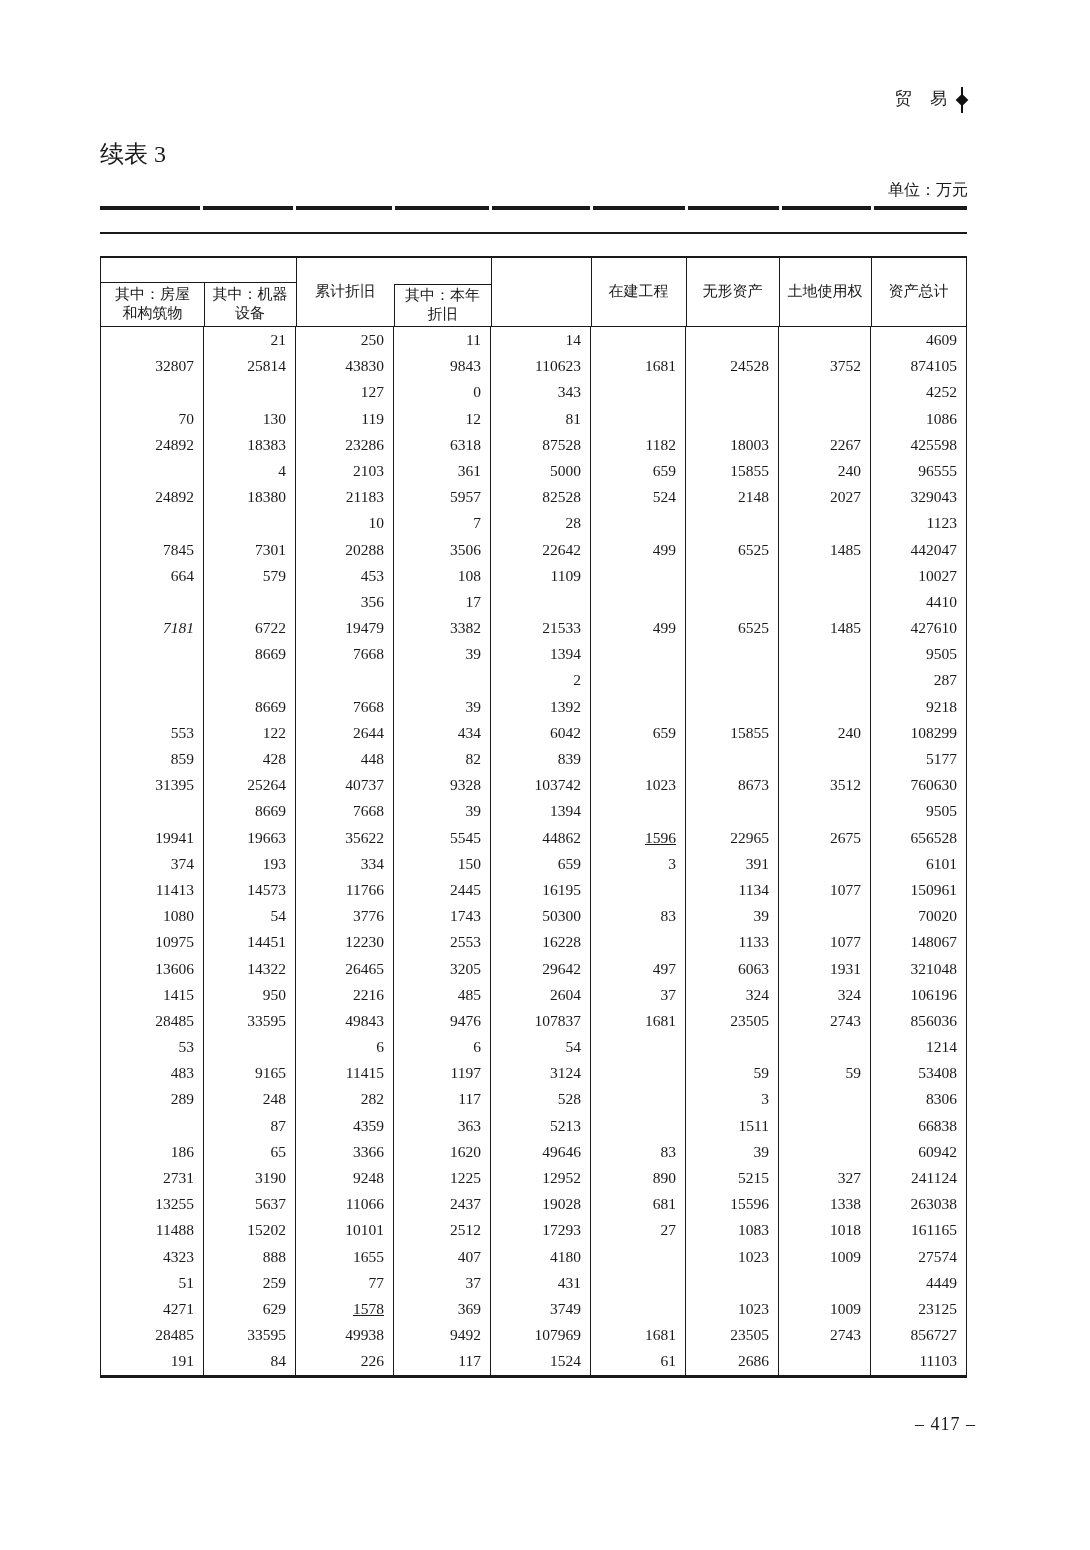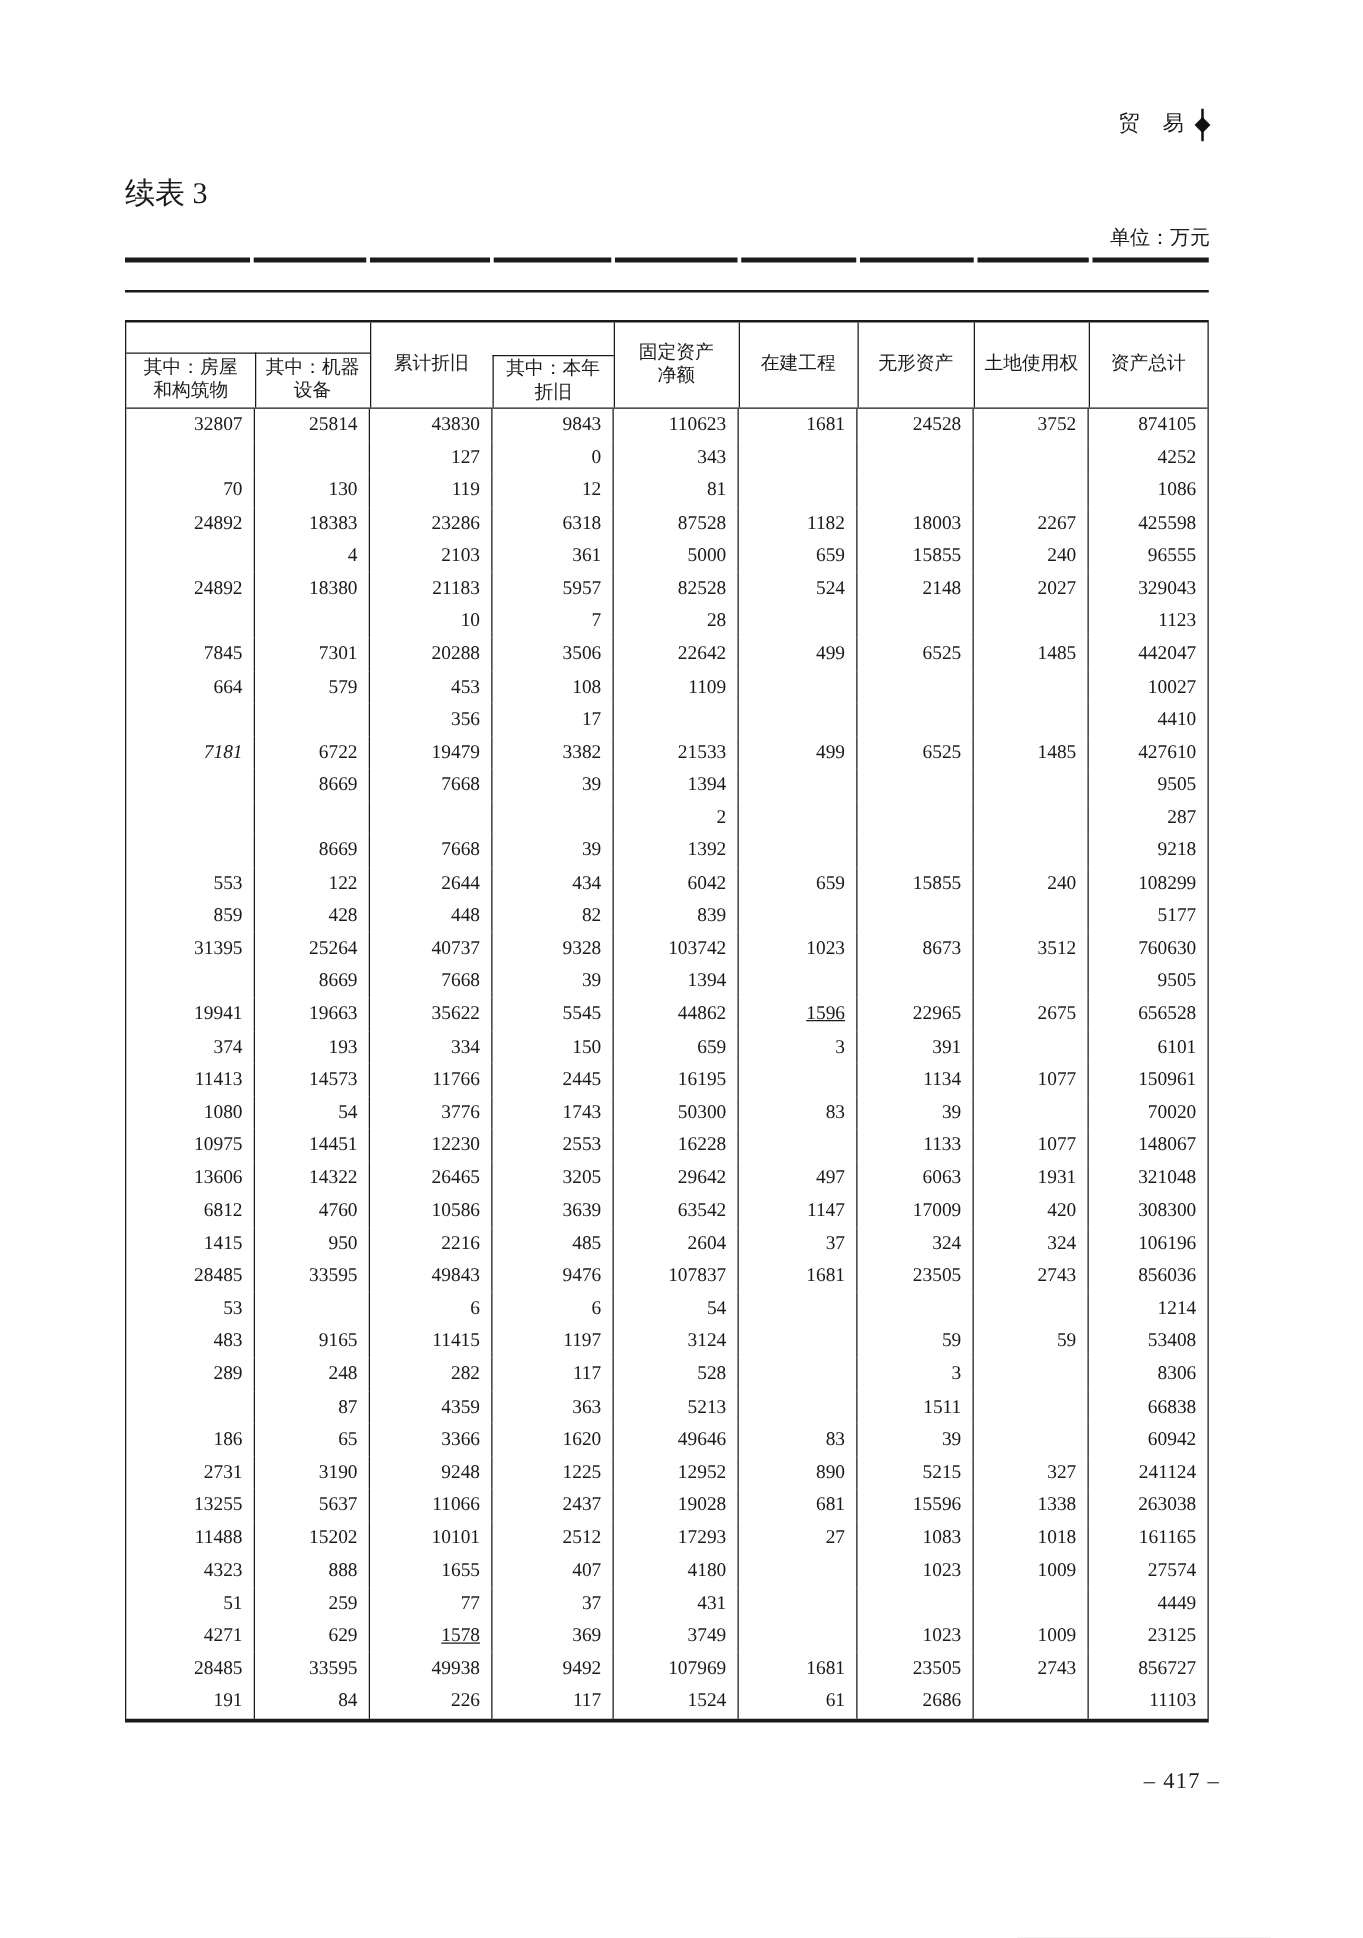--- a/index.html
+++ b/index.html
@@ -89,39 +89,48 @@
 
   <div class="table-frame">
     <div class="thead">
       <div class="hcell h1">其中：房屋
 和构筑物</div>
       <div class="hcell h2">其中：机器
 设备</div>
       <div class="hcell h3">累计折旧</div>
       <div class="hcell h4">其中：本年
 折旧</div>
-      <div class="hcell h5">固定资产
-净额</div>
       <div class="hcell h6">在建工程</div>
       <div class="hcell h7">无形资产</div>
       <div class="hcell h8">土地使用权</div>
       <div class="hcell h9">资产总计</div>
       <div class="vl vl1"></div>
       <div class="vl vl2"></div>
       <div class="vl vl3"></div>
       <div class="vl vl4"></div>
       <div class="vl vl5"></div>
       <div class="vl vl6"></div>
       <div class="vl vl7"></div>
       <div class="vl vl8"></div>
       <div class="hl hl1"></div>
       <div class="hl hl2"></div>
     </div>
     <div class="tbody">
         <div class="trow">
+          <div class="tcell" style="width: 103px;"></div>
+          <div class="tcell" style="width: 92px;">21</div>
+          <div class="tcell" style="width: 98px;">250</div>
+          <div class="tcell" style="width: 97px;">11</div>
+          <div class="tcell" style="width: 100px;">14</div>
+          <div class="tcell" style="width: 95px;"></div>
+          <div class="tcell" style="width: 93px;"></div>
+          <div class="tcell" style="width: 92px;"></div>
+          <div class="tcell last" style="width: 95px;">4609</div>
+        </div>
+        <div class="trow">
           <div class="tcell" style="width: 103px;">32807</div>
           <div class="tcell" style="width: 92px;">25814</div>
           <div class="tcell" style="width: 98px;">43830</div>
           <div class="tcell" style="width: 97px;">9843</div>
           <div class="tcell" style="width: 100px;">110623</div>
           <div class="tcell" style="width: 95px;">1681</div>
           <div class="tcell" style="width: 93px;">24528</div>
           <div class="tcell" style="width: 92px;">3752</div>
           <div class="tcell last" style="width: 95px;">874105</div>
         </div>
@@ -372,31 +381,20 @@
           <div class="tcell" style="width: 92px;">14322</div>
           <div class="tcell" style="width: 98px;">26465</div>
           <div class="tcell" style="width: 97px;">3205</div>
           <div class="tcell" style="width: 100px;">29642</div>
           <div class="tcell" style="width: 95px;">497</div>
           <div class="tcell" style="width: 93px;">6063</div>
           <div class="tcell" style="width: 92px;">1931</div>
           <div class="tcell last" style="width: 95px;">321048</div>
         </div>
         <div class="trow">
-          <div class="tcell" style="width: 103px;">6812</div>
-          <div class="tcell" style="width: 92px;">4760</div>
-          <div class="tcell" style="width: 98px;">10586</div>
-          <div class="tcell" style="width: 97px;">3639</div>
-          <div class="tcell" style="width: 100px;">63542</div>
-          <div class="tcell" style="width: 95px;">1147</div>
-          <div class="tcell" style="width: 93px;">17009</div>
-          <div class="tcell" style="width: 92px;">420</div>
-          <div class="tcell last" style="width: 95px;">308300</div>
-        </div>
-        <div class="trow">
           <div class="tcell" style="width: 103px;">1415</div>
           <div class="tcell" style="width: 92px;">950</div>
           <div class="tcell" style="width: 98px;">2216</div>
           <div class="tcell" style="width: 97px;">485</div>
           <div class="tcell" style="width: 100px;">2604</div>
           <div class="tcell" style="width: 95px;">37</div>
           <div class="tcell" style="width: 93px;">324</div>
           <div class="tcell" style="width: 92px;">324</div>
           <div class="tcell last" style="width: 95px;">106196</div>
         </div>

